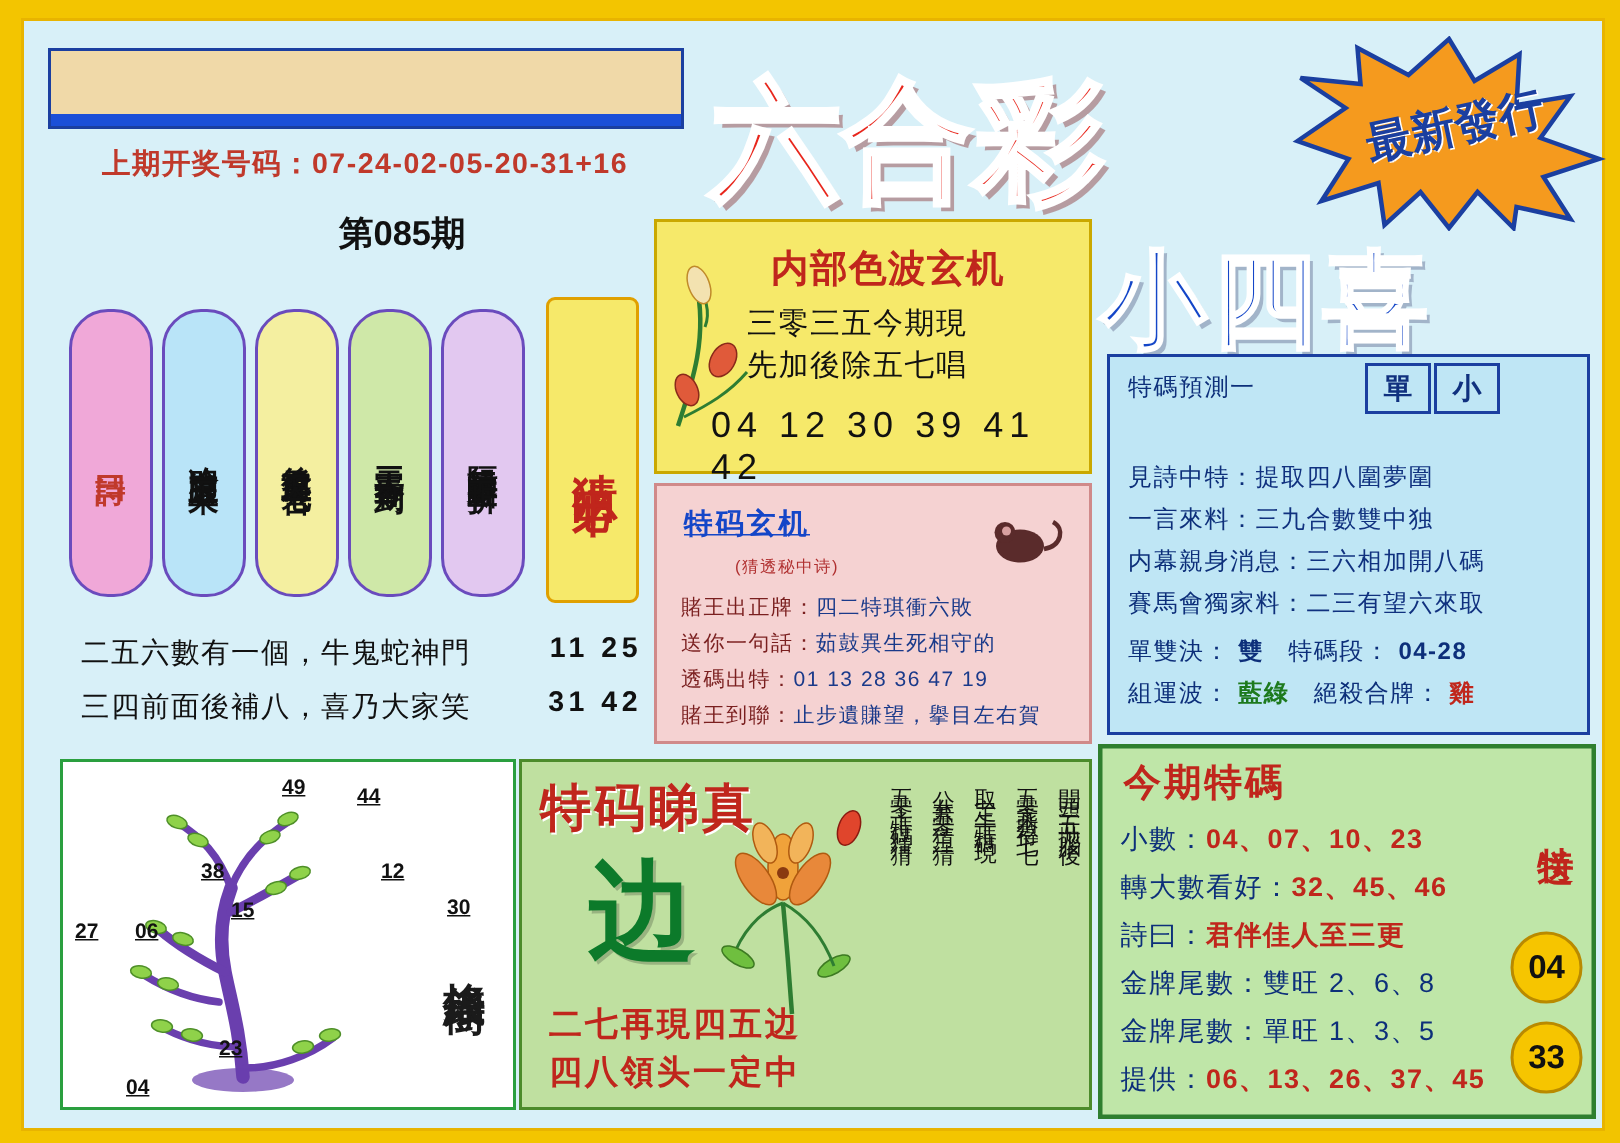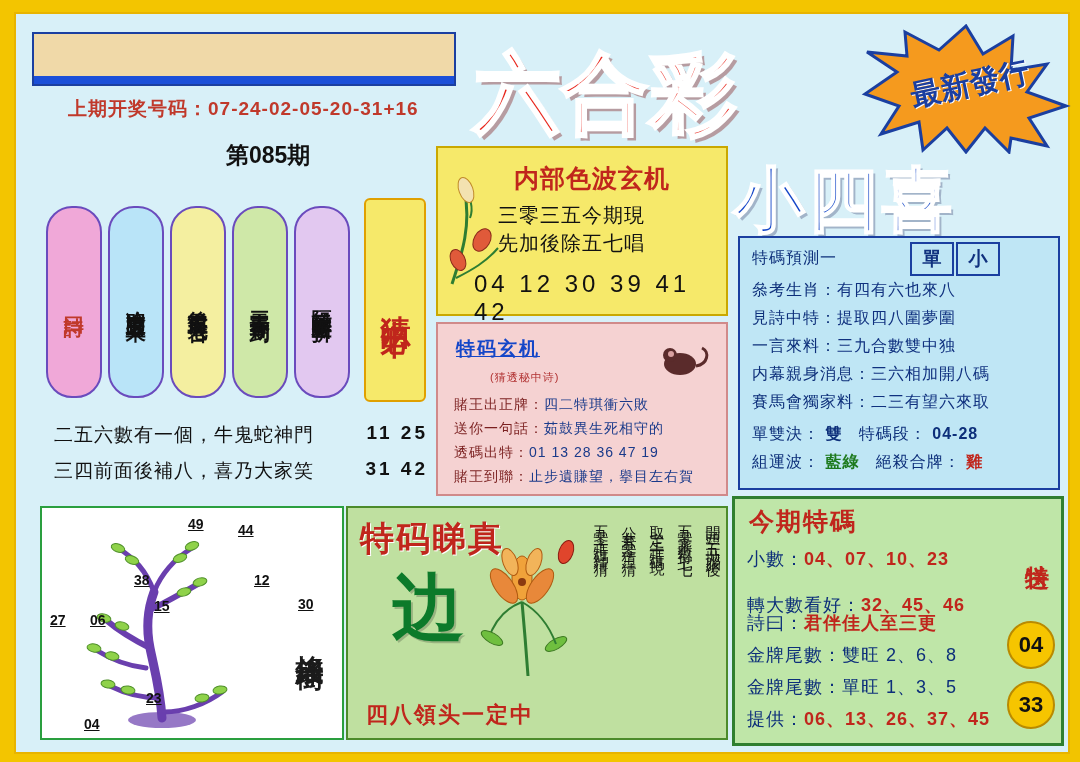--- a/index.html
+++ b/index.html
@@ -200,21 +200,21 @@
     position:absolute;left:716px;top:482px;width:326px;height:244px;
     background:#bfe6a8;border:3px solid #2f7f2f;
   }
   .tema .hd{
     position:absolute;left:14px;top:6px;font-size:25px;font-weight:bold;color:#c0261c;
     font-family:"DejaVu Sans", sans-serif;letter-spacing:2px;
   }
   .tema .row{position:absolute;left:12px;font-size:18px;color:#0d2f7a;letter-spacing:1px;white-space:nowrap;}
   .tema .row .v{color:#c0261c;font-weight:bold;}
   .tema .row.r0{top:48px;}
-  .tema .row.r1{top:94px;}
+  .tema .row.r1{top:80px;}
   .tema .row.r2{top:112px;}
   .tema .row.r3{top:144px;}
   .tema .row.r4{top:176px;}
   .tema .row.r5{top:208px;}
   .tema .poem{color:#c0261c;font-weight:bold;}
   .teside{
     position:absolute;right:8px;top:46px;width:36px;
     writing-mode:vertical-rl;text-orientation:upright;
     font-size:24px;font-weight:bold;color:#c0261c;letter-spacing:2px;
     font-family:"DejaVu Sans", sans-serif;
@@ -302,21 +302,20 @@
       <div class="ln l3"><span class="lbl">賭王到聯：</span><span>止步遺賺望，擧目左右賀</span></div>
     </div>
 
     <div class="predict">
       <div class="row r0">
         <span>特碼預測一</span>
       </div>
       <div class="badge-box b1">單</div>
       <div class="badge-box b2">小</div>
 
-      <div class="row r1"><span>叅考生肖：</span><span class="v">有四有六也來八</span></div>
       <div class="row r2"><span>見詩中特：</span><span class="v">提取四八圍夢圍</span></div>
       <div class="row r3"><span>一言來料：</span><span class="v">三九合數雙中独</span></div>
       <div class="row r4"><span>内幕親身消息：</span><span class="v">三六相加開八碼</span></div>
       <div class="row r5"><span>賽馬會獨家料：</span><span class="v">二三有望六來取</span></div>
       <div class="row r6">
         <span>單雙決：</span>
         <span class="big">雙</span>
         &nbsp;&nbsp;<span>特碼段：</span>
         <span class="big">04-28</span>
       </div>
@@ -381,20 +380,21 @@
         <g>
           <ellipse cx="52" cy="40" rx="10" ry="22" fill="#f0a23a" stroke="#b05a10"></ellipse>
           <ellipse cx="34" cy="48" rx="9" ry="20" fill="#e8883a" stroke="#b05a10" transform="rotate(-35 34 48)"></ellipse>
           <ellipse cx="70" cy="48" rx="9" ry="20" fill="#e8883a" stroke="#b05a10" transform="rotate(35 70 48)"></ellipse>
           <ellipse cx="40" cy="24" rx="7" ry="14" fill="#f2b45a" stroke="#b05a10" transform="rotate(-20 40 24)"></ellipse>
           <ellipse cx="64" cy="24" rx="7" ry="14" fill="#f2b45a" stroke="#b05a10" transform="rotate(20 64 24)"></ellipse>
           <circle cx="52" cy="44" r="4" fill="#8a3a10"></circle>
         </g>
         <ellipse cx="96" cy="14" rx="7" ry="12" fill="#e0452c" stroke="#8a1a10" transform="rotate(20 96 14)"></ellipse>
       </svg>
+      <div class="v1">二七再現四五边</div>
       <div class="v2">四八領头一定中</div>
       <div class="poem-cols">
         <div class="poem-col c0">開頭三五抛腦後</div>
         <div class="poem-col c1">五零乘數得七七</div>
         <div class="poem-col c2">取定三十特碼現</div>
         <div class="poem-col c3">公共五零猜三猜</div>
         <div class="poem-col c4">五零十特碼猜猜</div>
       </div>
     </div>
 

